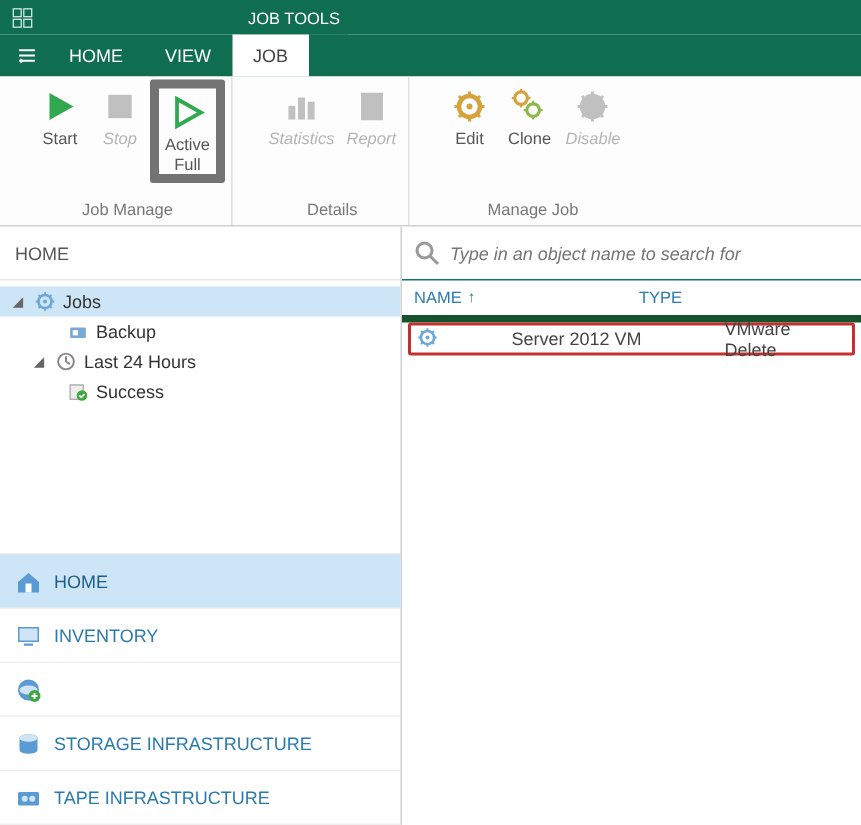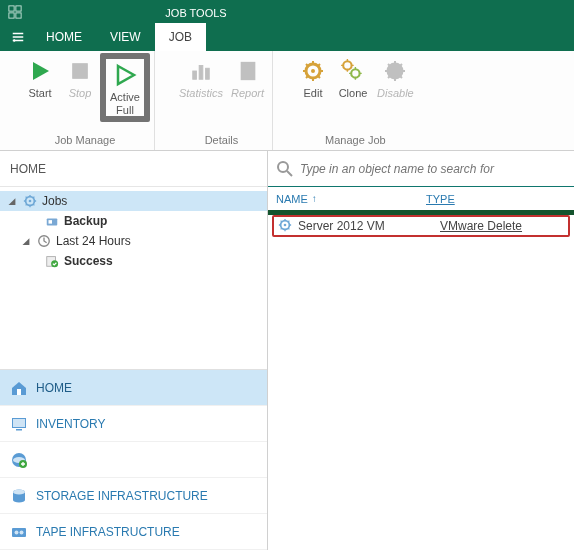--- a/index.html
+++ b/index.html
@@ -39,38 +39,38 @@
 .bc { height:36px; display:flex; align-items:center; padding:0 10px; font-size:12px; color:#555; border-bottom:1px solid #e6e6e6; }
 
 
 .tree { flex:1; padding:4px 0; font-size:12px; color:#333; overflow:hidden; }
 .tnode { display:flex; align-items:center; height:20px; padding-left:6px; cursor:pointer; }
 .tnode.sel { background:#cde6f7; }
 .tnode .arrow { width:12px; color:#666; font-size:9px; text-align:center; }
 .tnode .ticon { width:16px; height:16px; margin:0 4px; display:flex; align-items:center; justify-content:center; }
 .tnode .tlabel { }
 .depth1 { padding-left:20px; }
-.depth2 { padding-left:40px;font-weight:bold; }
+.depth2 { padding-left:40px; }
 
 
 .navs { border-top:1px solid #e0e0e0; }
 .navitem { height:36px; display:flex; align-items:center; padding:0 10px; font-size:12px; color:#2a7ab0; cursor:pointer; border-bottom:1px solid #f0f0f0; }
 .navitem.sel { background:#cde6f7; color:#1f5d88; font-weight:500; }
 .navitem .nicon { width:18px; height:18px; margin-right:8px; display:flex; align-items:center; justify-content:center; }
 
 
 .searchbar { height:36px; display:flex; align-items:center; padding:0 8px; border-bottom:1px solid #0f766e; }
 .searchbar .sicon { width:18px; height:18px; margin-right:6px; }
 .searchbar input { border:none; outline:none; flex:1; font-size:12px; font-style:italic; color:#999; background:transparent; }
 
 
 .thead { height:28px; display:flex; align-items:center; border-bottom:5px solid #14532d; font-size:11px; color:#2a7ab0; padding:0 8px; }
 .thead .col { display:flex; align-items:center; gap:4px; }
 .col-name { width:150px; }
-.col-type { flex:1;text-decoration:underline; }
+.col-type { flex:1; }
 .sortarrow { color:#2a7ab0; font-size:10px; }
 .trow { height:22px; display:flex; align-items:center; padding:0 4px; font-size:12px; color:#444; border:2px solid #c3302f; margin:0 4px; border-radius:2px; }
 .trow .ricon { width:16px; height:16px; margin-right:4px; }
 
 
 svg { display:block; }
 </style>
 </head>
 <body>
 
@@ -318,17 +318,17 @@
     </div>
 
     <div class="trow">
       <span class="ricon">
           <svg viewBox="0 0 16 16" width="14" height="14">
             <circle cx="8" cy="8" r="5" fill="none" stroke="#6fa8d6" stroke-width="2"></circle>
             <circle cx="8" cy="8" r="1.5" fill="#6fa8d6"></circle>
             <path d="M8 1v2M8 13v2M1 8h2M13 8h2M3 3l1.5 1.5M11.5 11.5L13 13M13 3l-1.5 1.5M3 13l1.5-1.5" stroke="#6fa8d6" stroke-width="1.5"></path>
           </svg>
         </span>
-      <span class="col-name" style="width:142px;">Server 2012 VM</span>
+      <span class="col-name" style="width:142px;margin-left:43px;">Server 2012 VM</span>
       <span class="col-type">VMware Delete</span>
     </div>
   </div>
 </div>
 
 </body></html>

